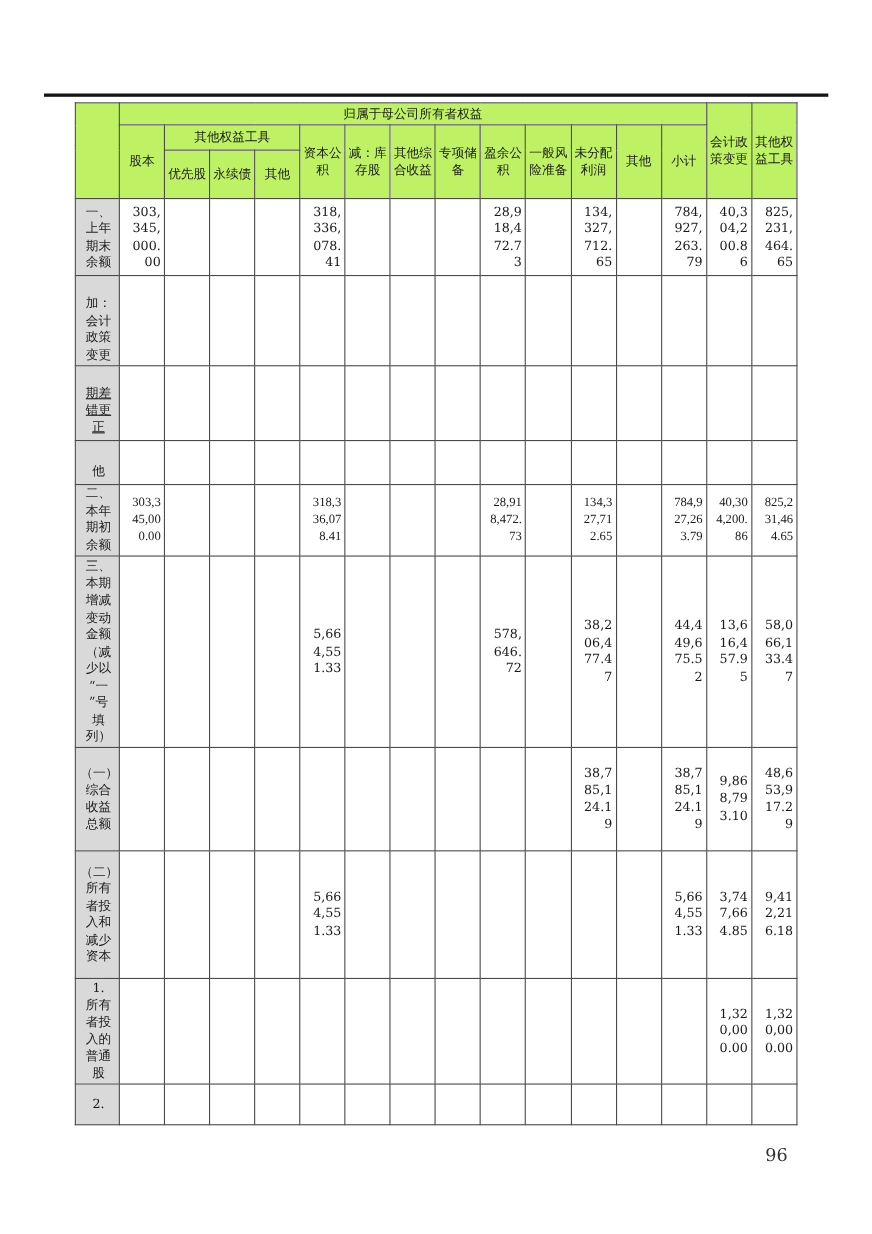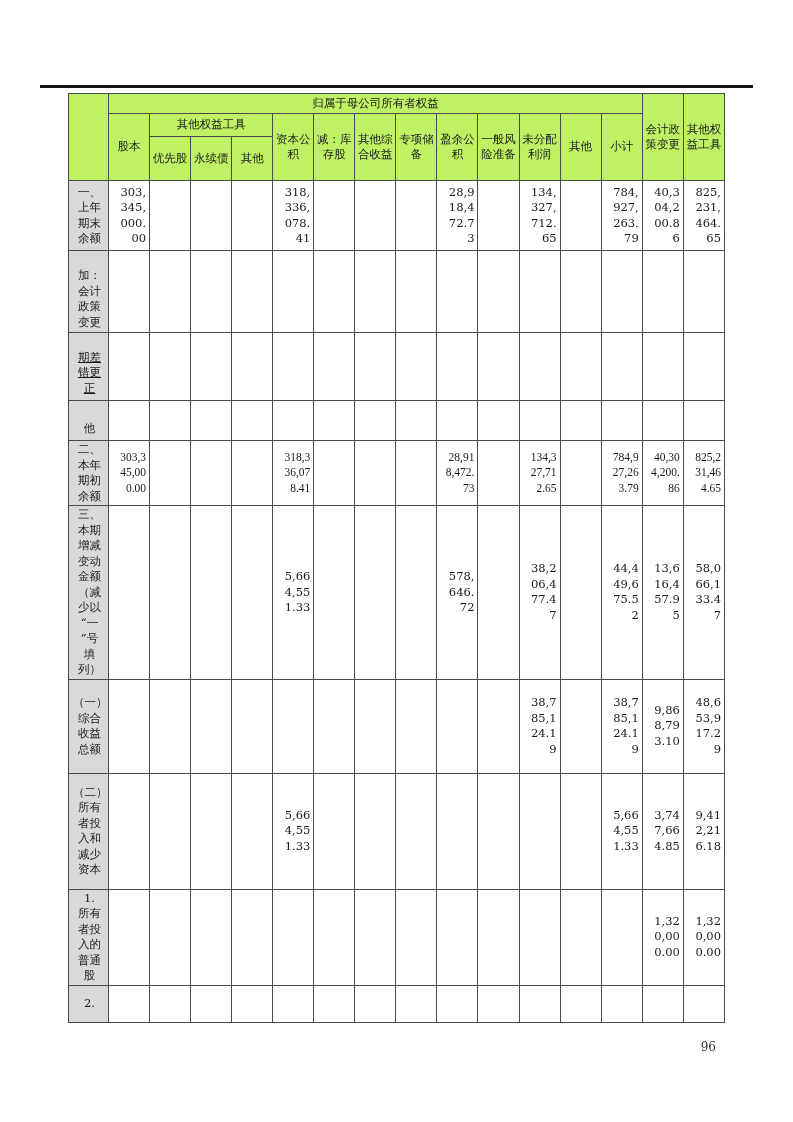--- a/index.html
+++ b/index.html
@@ -21,21 +21,21 @@
   }
   .header-rule{
     position:absolute;
     top:85px; left:40px;
     width:713px; height:3px;
     background:#151515;
   }
   .page-number{
     position:absolute;
     top:1040px; right:77px;
-    font-size:12px; color:#333;
+    font-size:16px; color:#333;
   }
   table.equity{
     position:absolute;
     left:68px; top:93px;
     width:657px;
     border-collapse:collapse;
     table-layout:fixed;
     font-size:11.5px;
     line-height:15.5px;
   }

